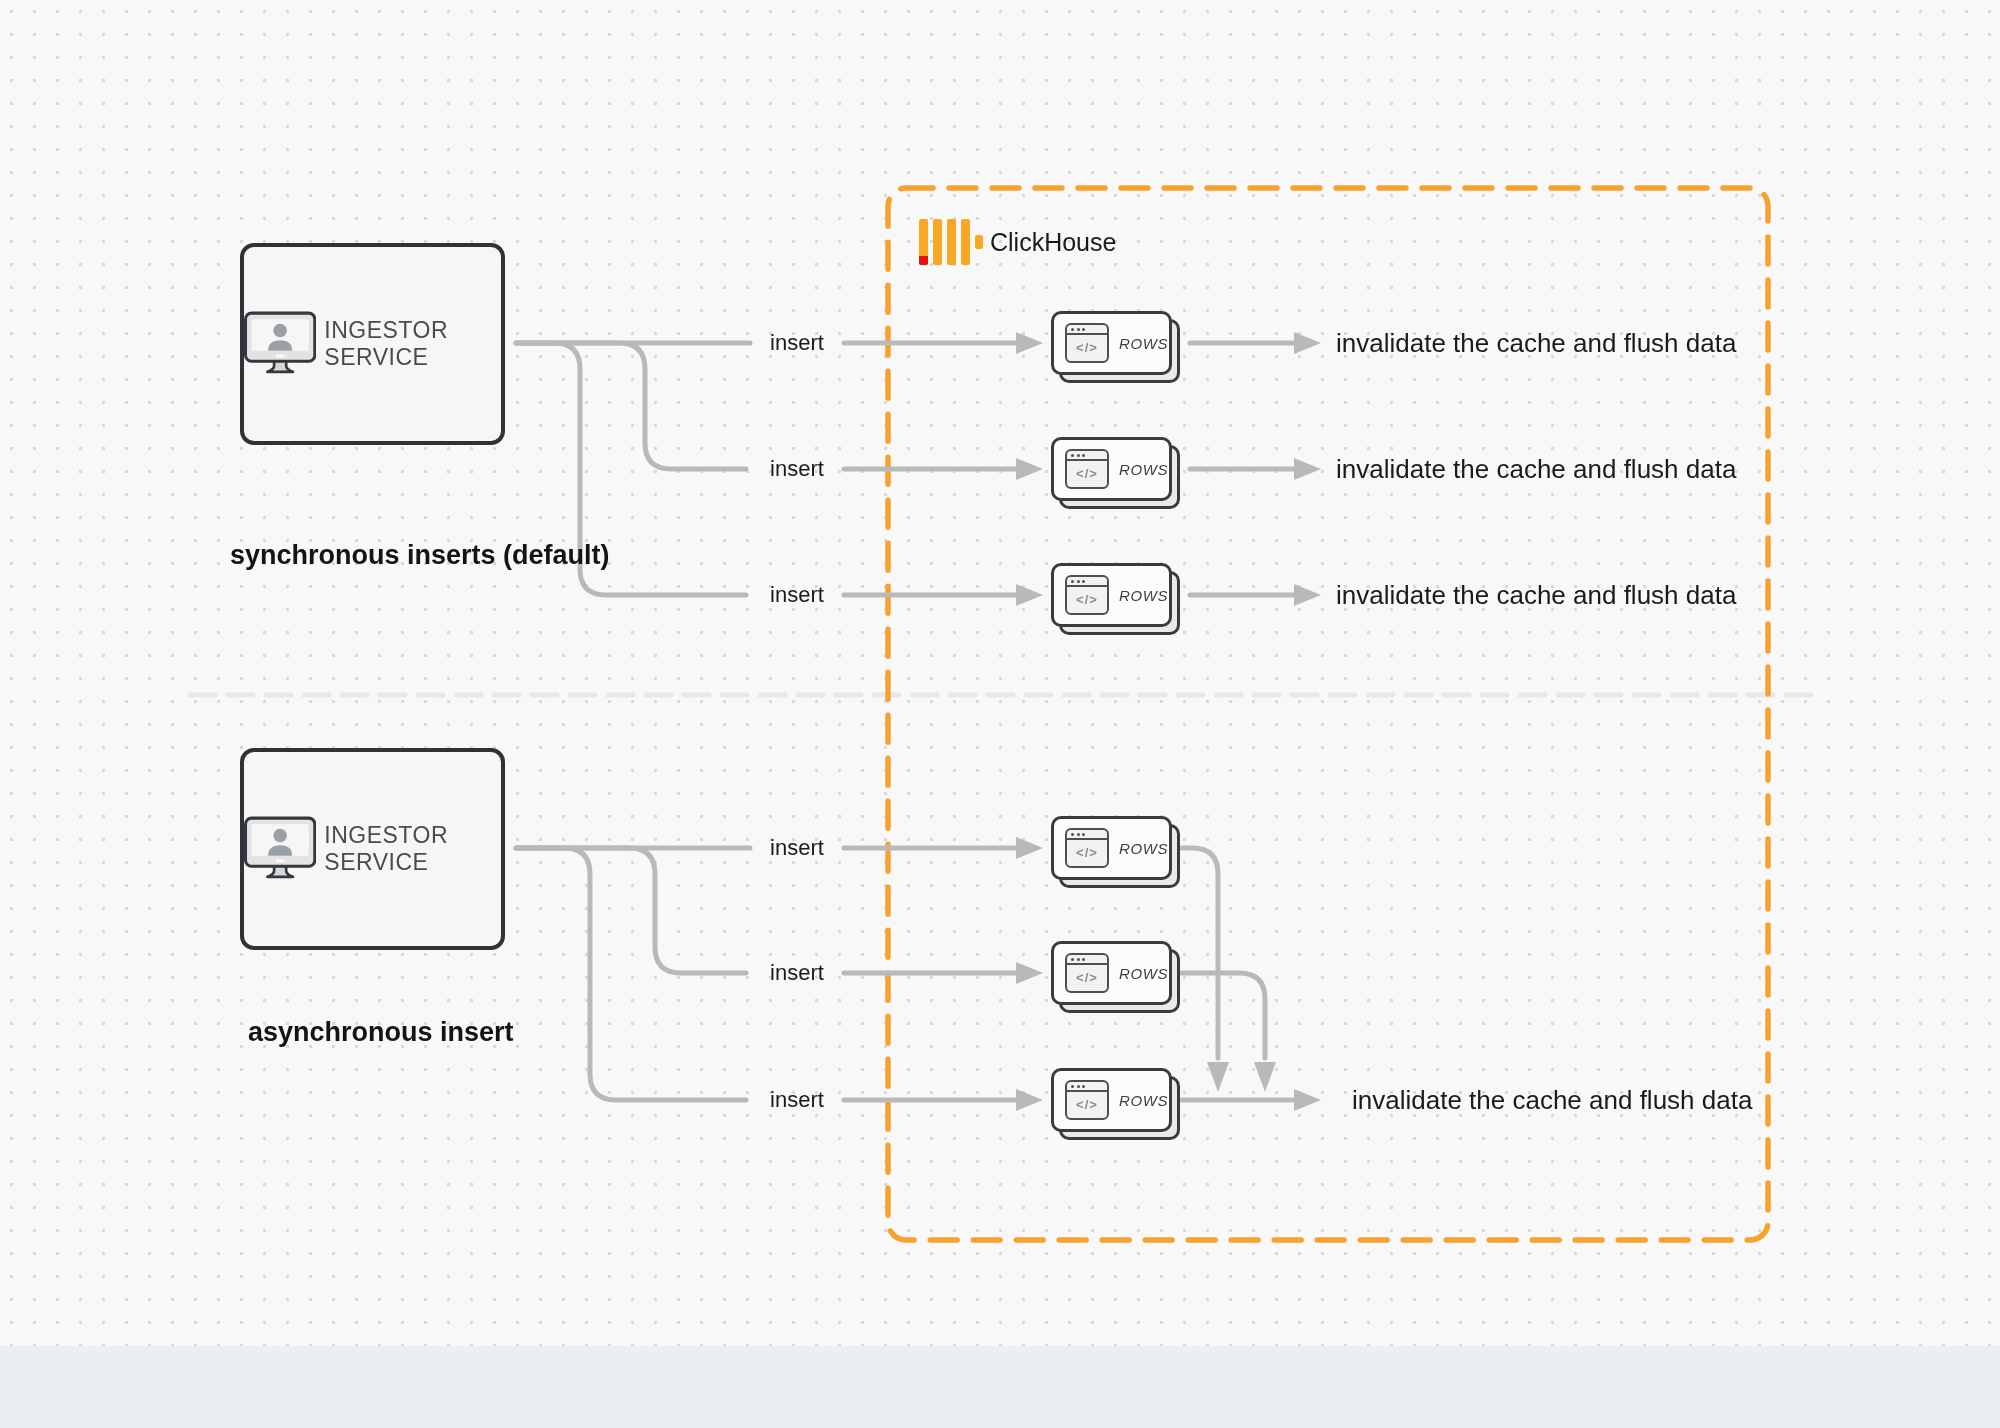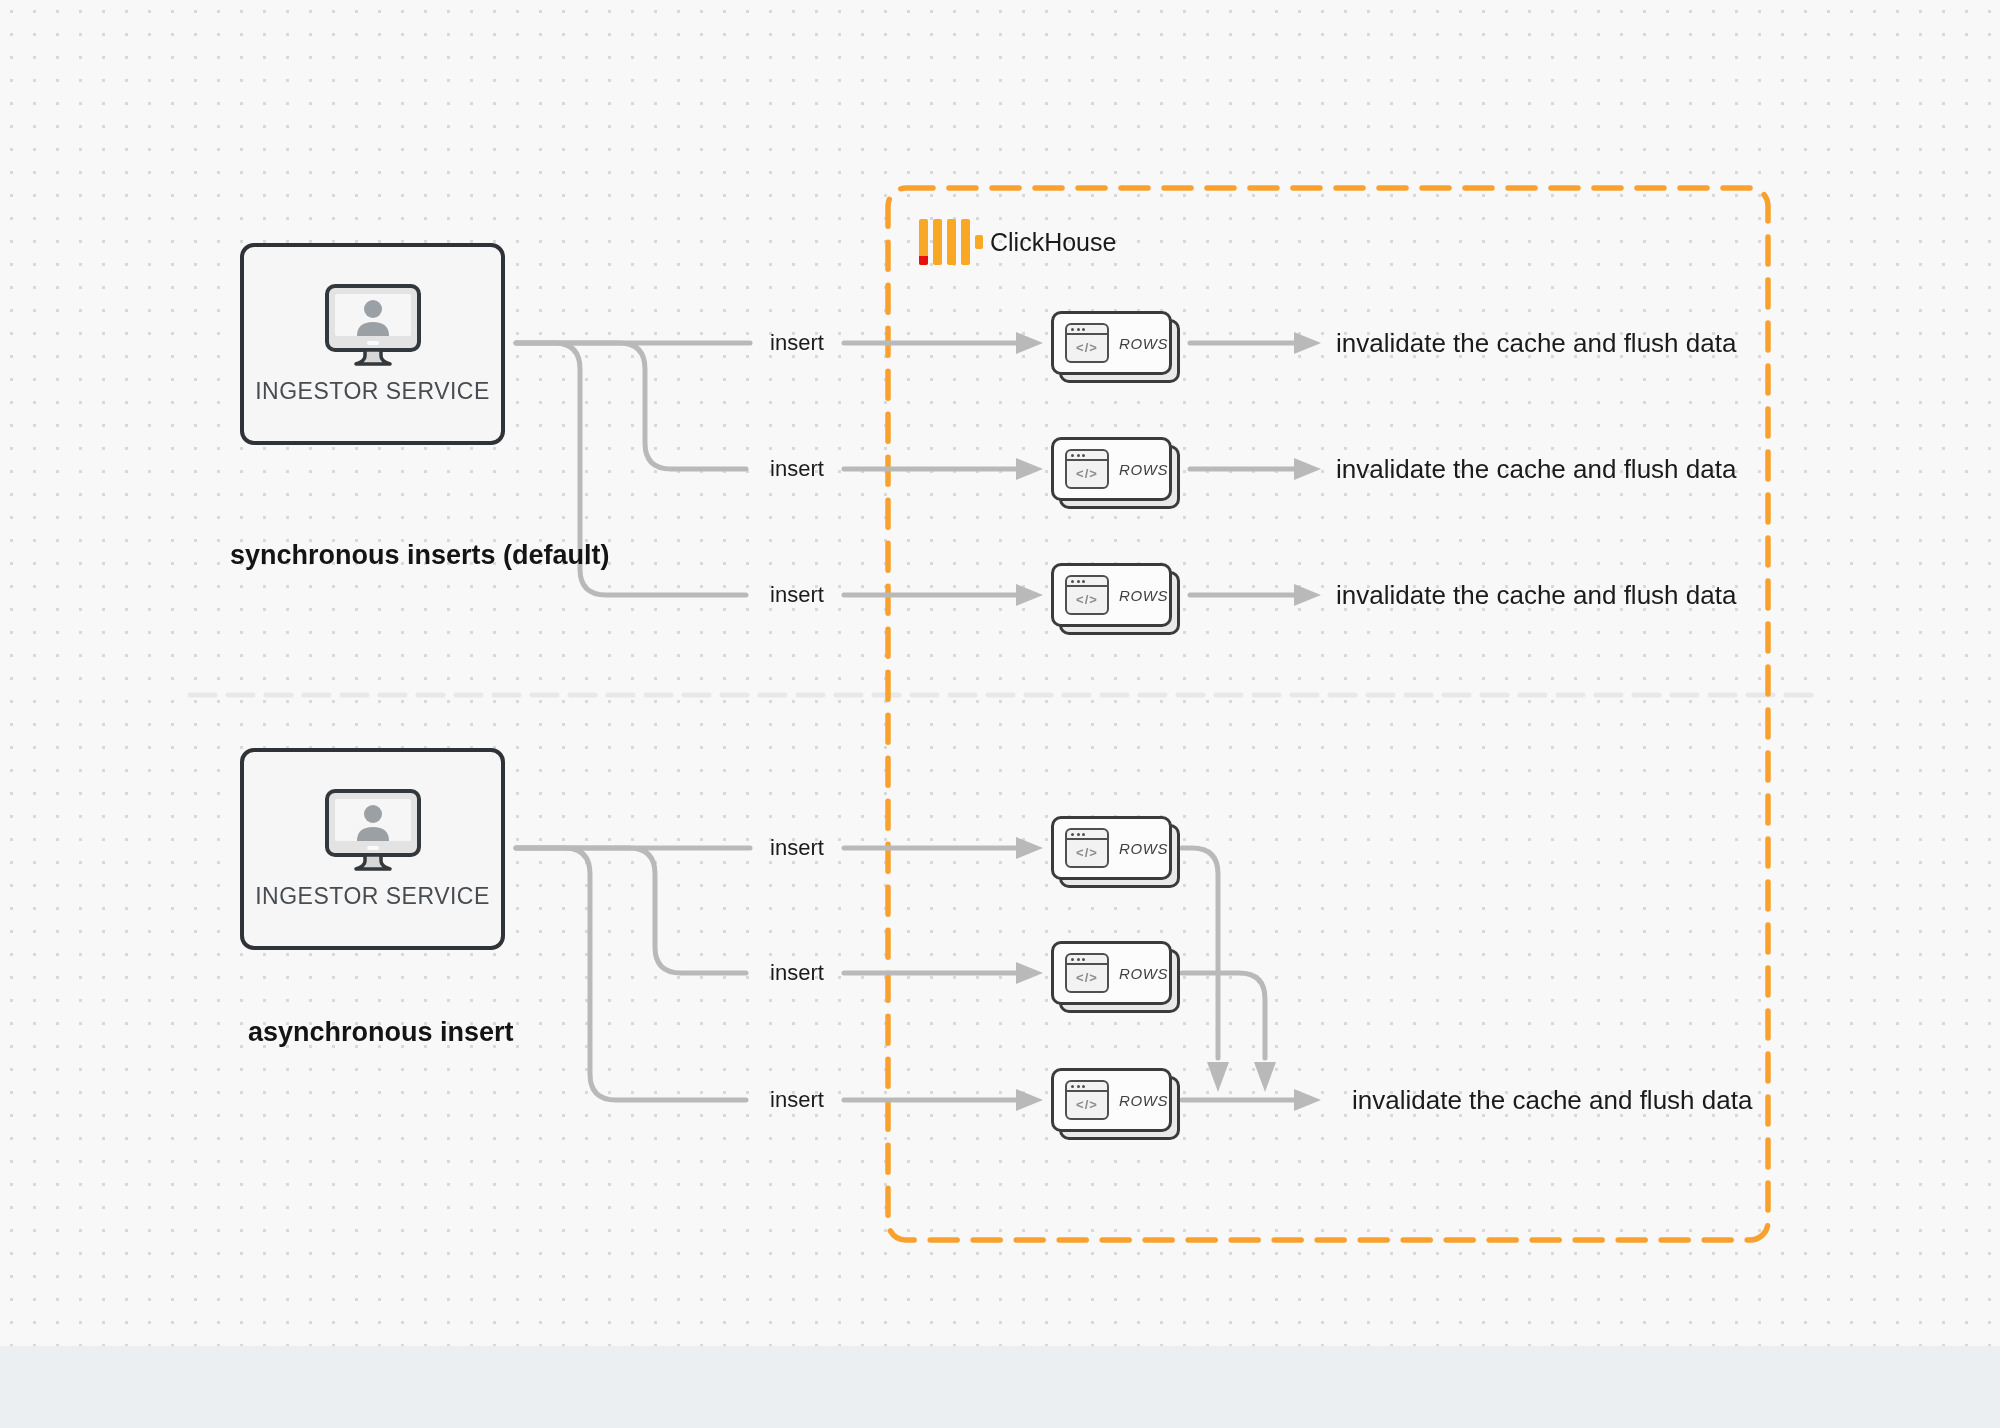--- a/index.html
+++ b/index.html
@@ -12,21 +12,21 @@
     font-family:Liberation Sans, sans-serif;
     overflow:hidden;
     padding-left:36px;
   }
   .layer{position:absolute;left:0;top:0;z-index:1;}
 
   
   .ingestor{
     position:absolute;width:265px;height:202px;box-sizing:border-box;
     border:4px solid #2f3337;border-radius:14px;background:#f6f6f7;
-    display:flex;flex-direction:column;align-items:center;justify-content:center;
+    display:flex;flex-direction:row;align-items:center;justify-content:center;
     gap:8px;z-index:2;
   }
   .ingestor-label{font-size:23px;color:#474c50;letter-spacing:.5px;}
 
   
   .caption{position:absolute;font-size:27px;font-weight:700;color:#141414;z-index:2;white-space:nowrap;}
 
   
   .card{position:absolute;width:121px;height:64px;z-index:2;}
   .card-back{

